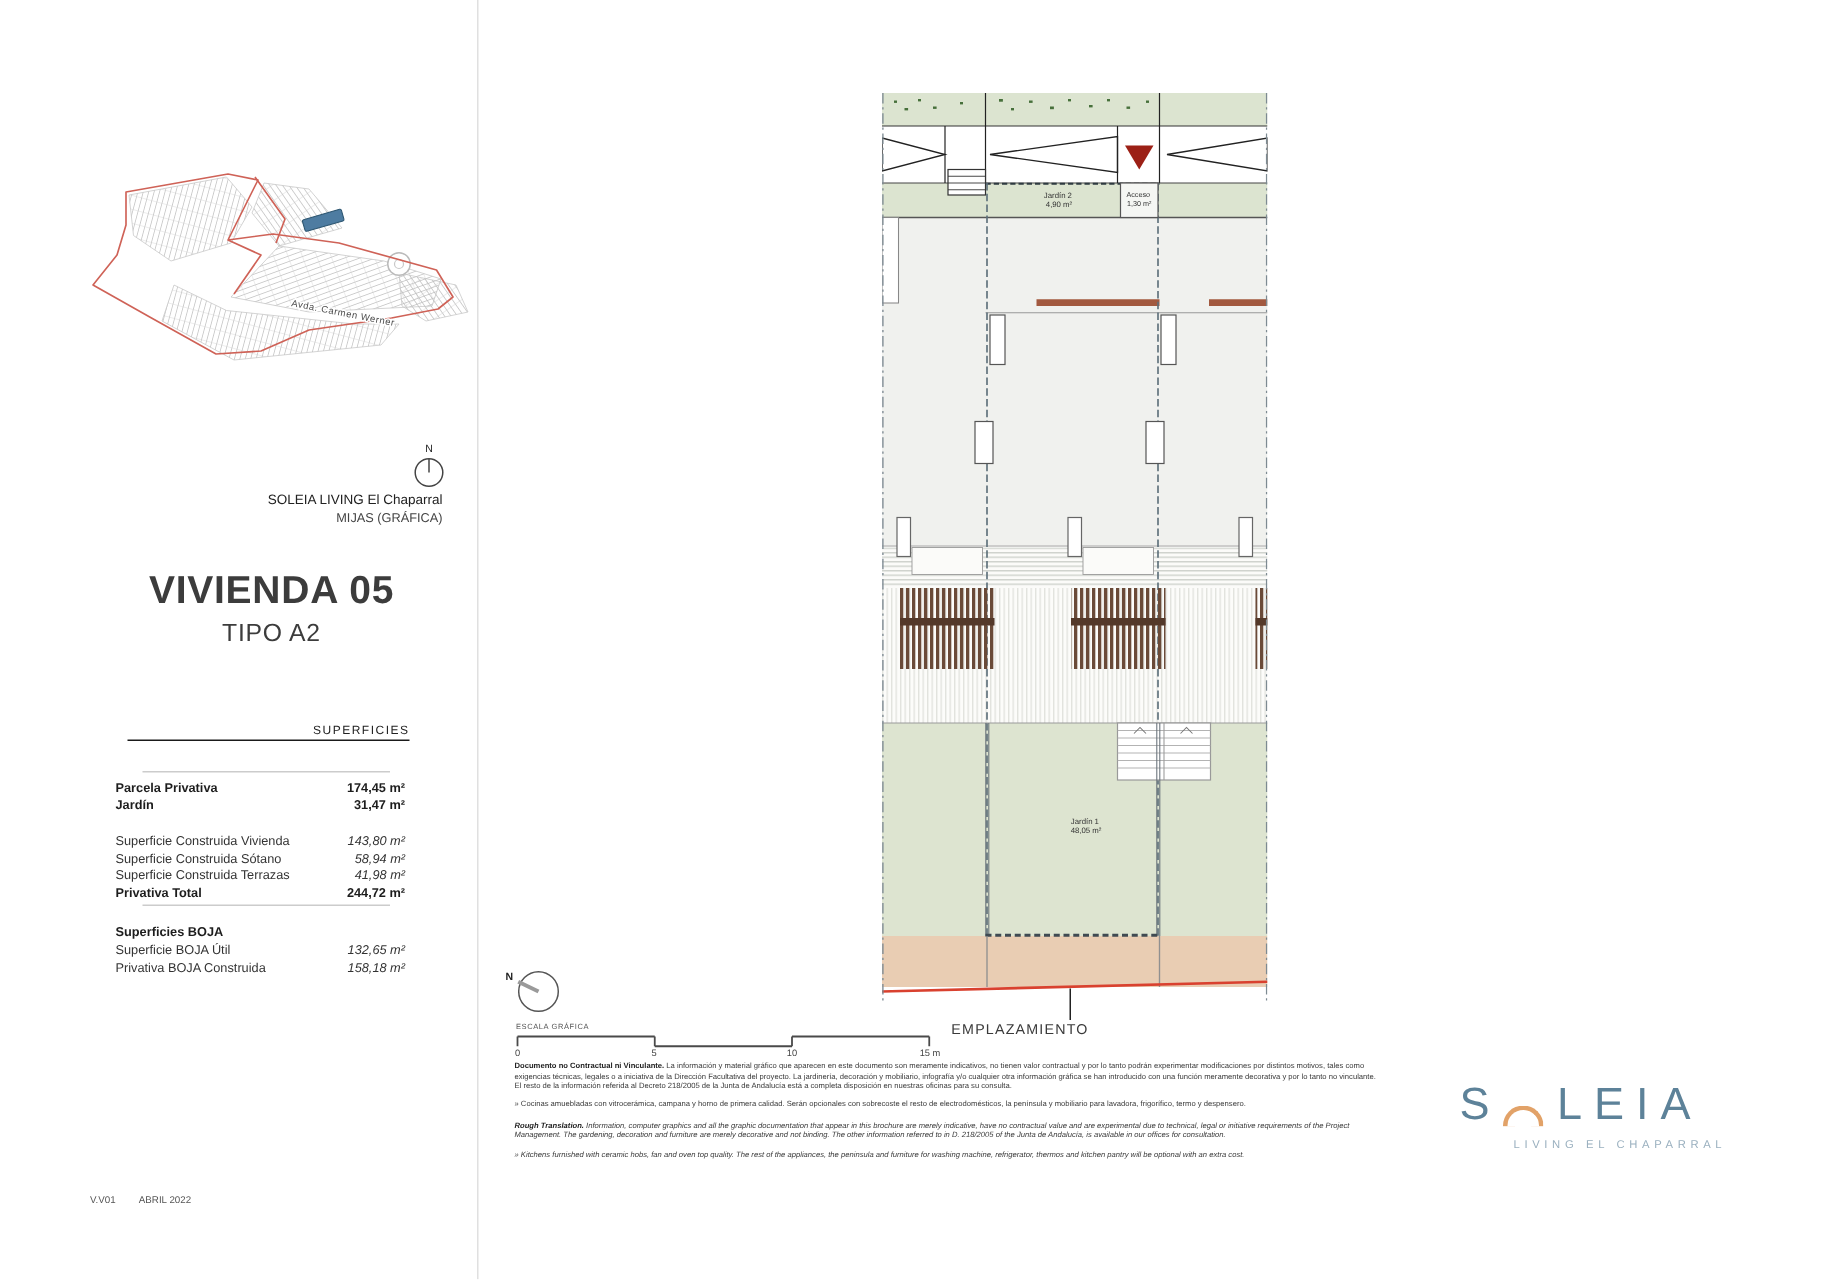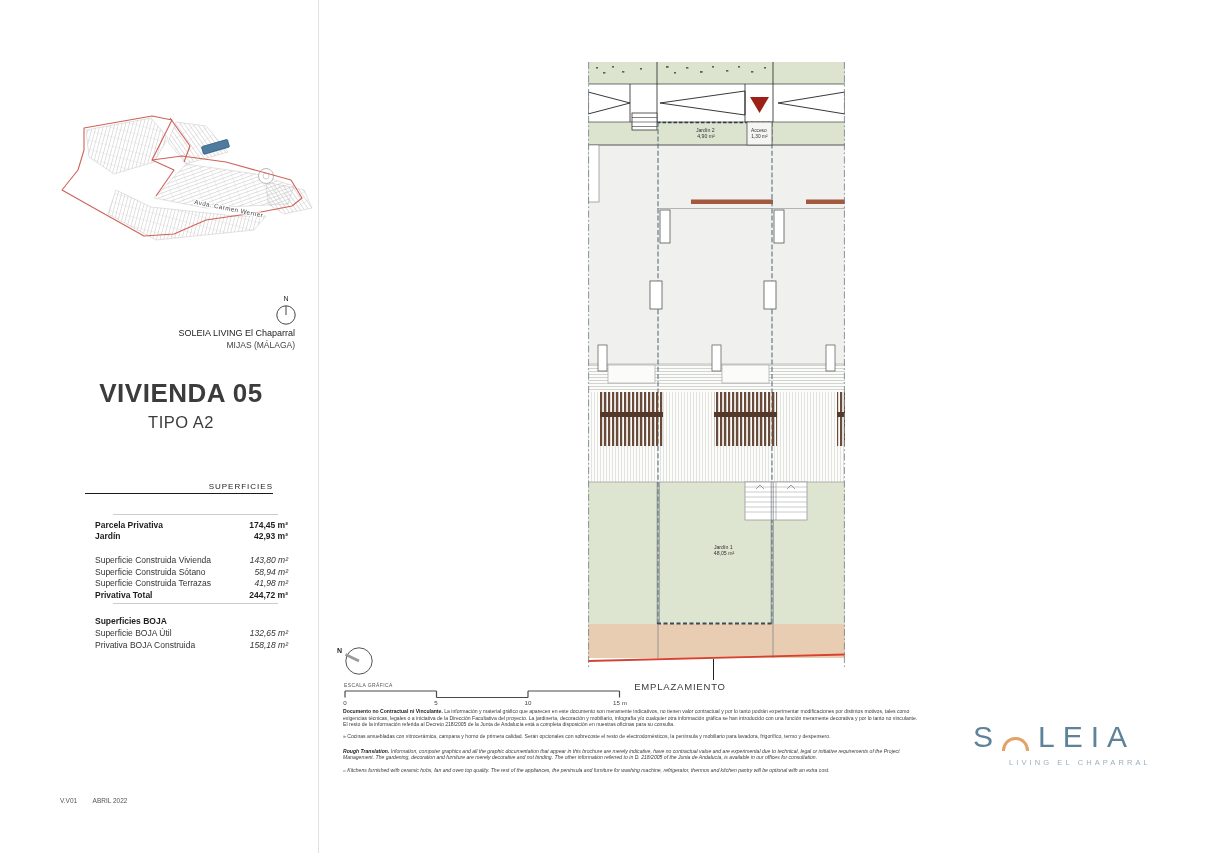--- a/index.html
+++ b/index.html
@@ -15,21 +15,21 @@
 
   
   .title-block{left:60px;top:378px;width:242px;text-align:center;color:#3c3c3c;}
   .title-main{font-size:26px;font-weight:bold;letter-spacing:0.5px;text-align:center;}
   .title-type{font-size:16.5px;margin-top:4px;letter-spacing:0.5px;}
   .title-bed{font-size:16.5px;margin-top:5px;letter-spacing:0.5px;}
 
   
   .surf-head{left:85px;top:482px;width:188px;text-align:right;font-size:8px;letter-spacing:1px;color:#222;}
   .surf-underline{left:85px;top:493px;width:188px;height:0;border-top:1.3px solid #1a1a1a;}
-  .surf-table{left:95px;top:514px;width:193px;font-size:8.5px;}
+  .surf-table{left:77px;top:514px;width:193px;font-size:8.5px;}
   .surf-divider{margin-left:18px;width:165px;border-top:1px solid #ccc;margin-bottom:4px;}
   .surf-divider2{margin-left:18px;width:165px;border-top:1px solid #ccc;margin-top:2px;}
   .surf-row{display:flex;justify-content:space-between;height:11.6px;align-items:center;}
   .surf-row .lbl{color:#333;}
   .surf-row .val{color:#333;font-style:italic;}
   .surf-row.bold .lbl,.surf-row.bold .val{font-weight:bold;font-style:normal;color:#1d1d1d;}
   .surf-row.head .lbl{font-weight:bold;font-style:normal;color:#1d1d1d;}
   .spacer12{height:12px;}
 
   
@@ -98,39 +98,39 @@
   </svg>
 
   <svg class="abs" style="left:273px;top:292px" width="28" height="36" viewBox="0 0 28 36">
     <text x="13" y="9" text-anchor="middle" font-size="7" fill="#222">N</text>
     <circle cx="13" cy="23" r="9.2" fill="none" stroke="#444" stroke-width="1"></circle>
     <line x1="13" y1="14" x2="13" y2="23" stroke="#444" stroke-width="1"></line>
   </svg>
 
   <div class="abs project-block">
     <div class="project-name">SOLEIA LIVING El Chaparral</div>
-    <div class="project-loc">MIJAS (MÁLAGA)</div>
+    <div class="project-loc">MIJAS (GRÁFICA)</div>
   </div>
 
   <div class="abs title-block">
     <div class="title-main">VIVIENDA 05</div>
     <div class="title-type">TIPO A2</div>
   </div>
 
   <div class="abs surf-head">SUPERFICIES</div>
   <div class="abs surf-underline"></div>
   <div class="abs surf-table">
     <div class="surf-divider"></div>
     <div class="surf-row bold">
       <span class="lbl">Parcela Privativa</span>
       <span class="val">174,45 m²</span>
     </div>
     <div class="surf-row bold">
       <span class="lbl">Jardín</span>
-      <span class="val">42,93 m²</span>
+      <span class="val">31,47 m²</span>
     </div>
     <div class="spacer12"></div>
     <div class="surf-row">
       <span class="lbl">Superficie Construida Vivienda</span>
       <span class="val">143,80 m²</span>
     </div>
     <div class="surf-row">
       <span class="lbl">Superficie Construida Sótano</span>
       <span class="val">58,94 m²</span>
     </div>

